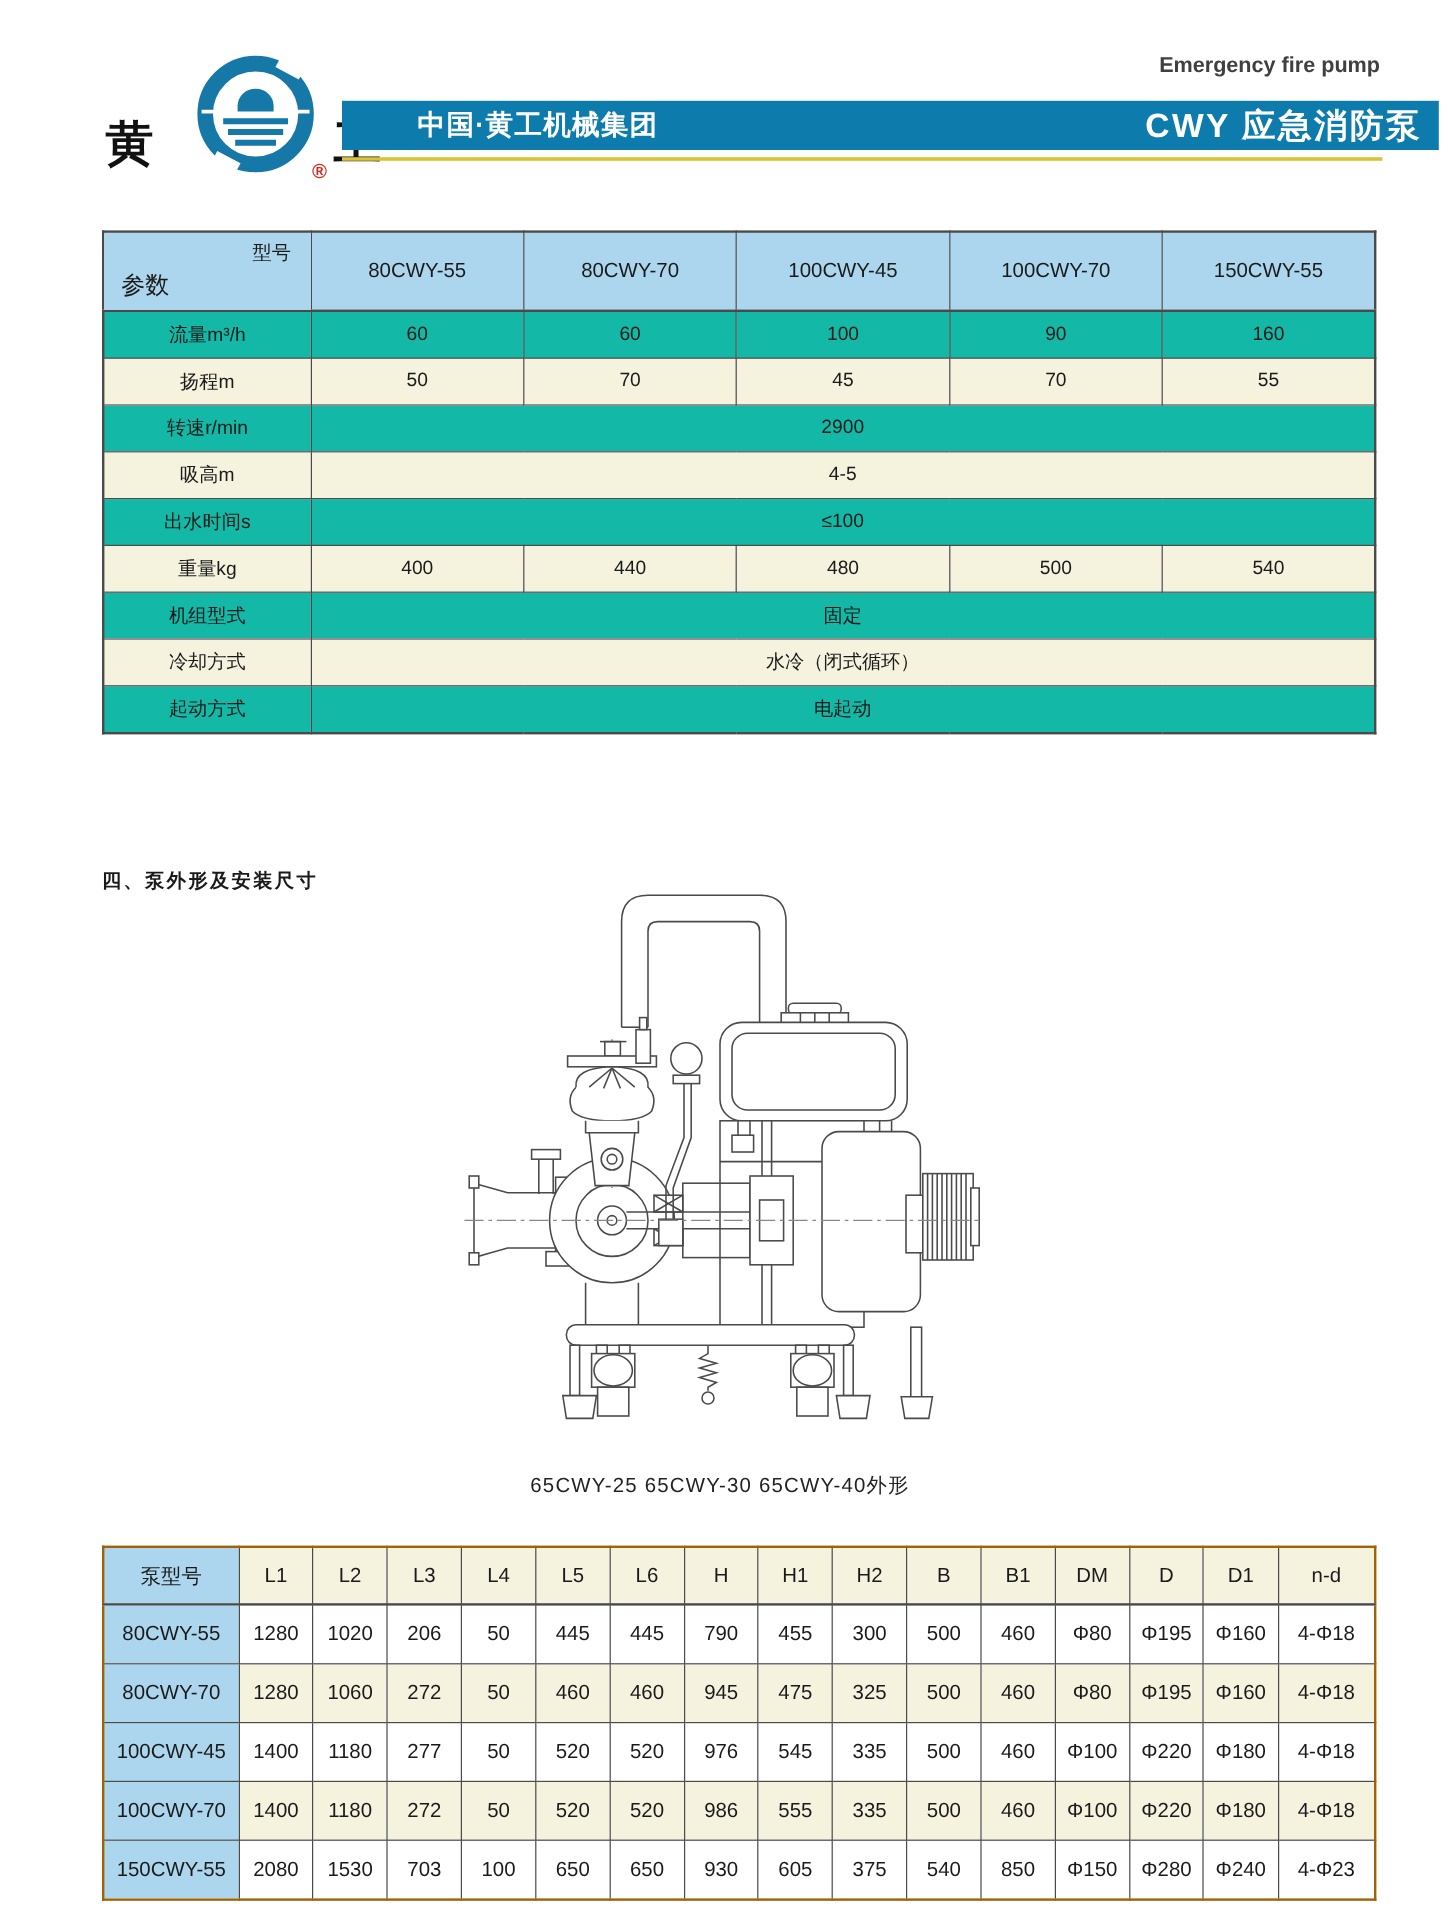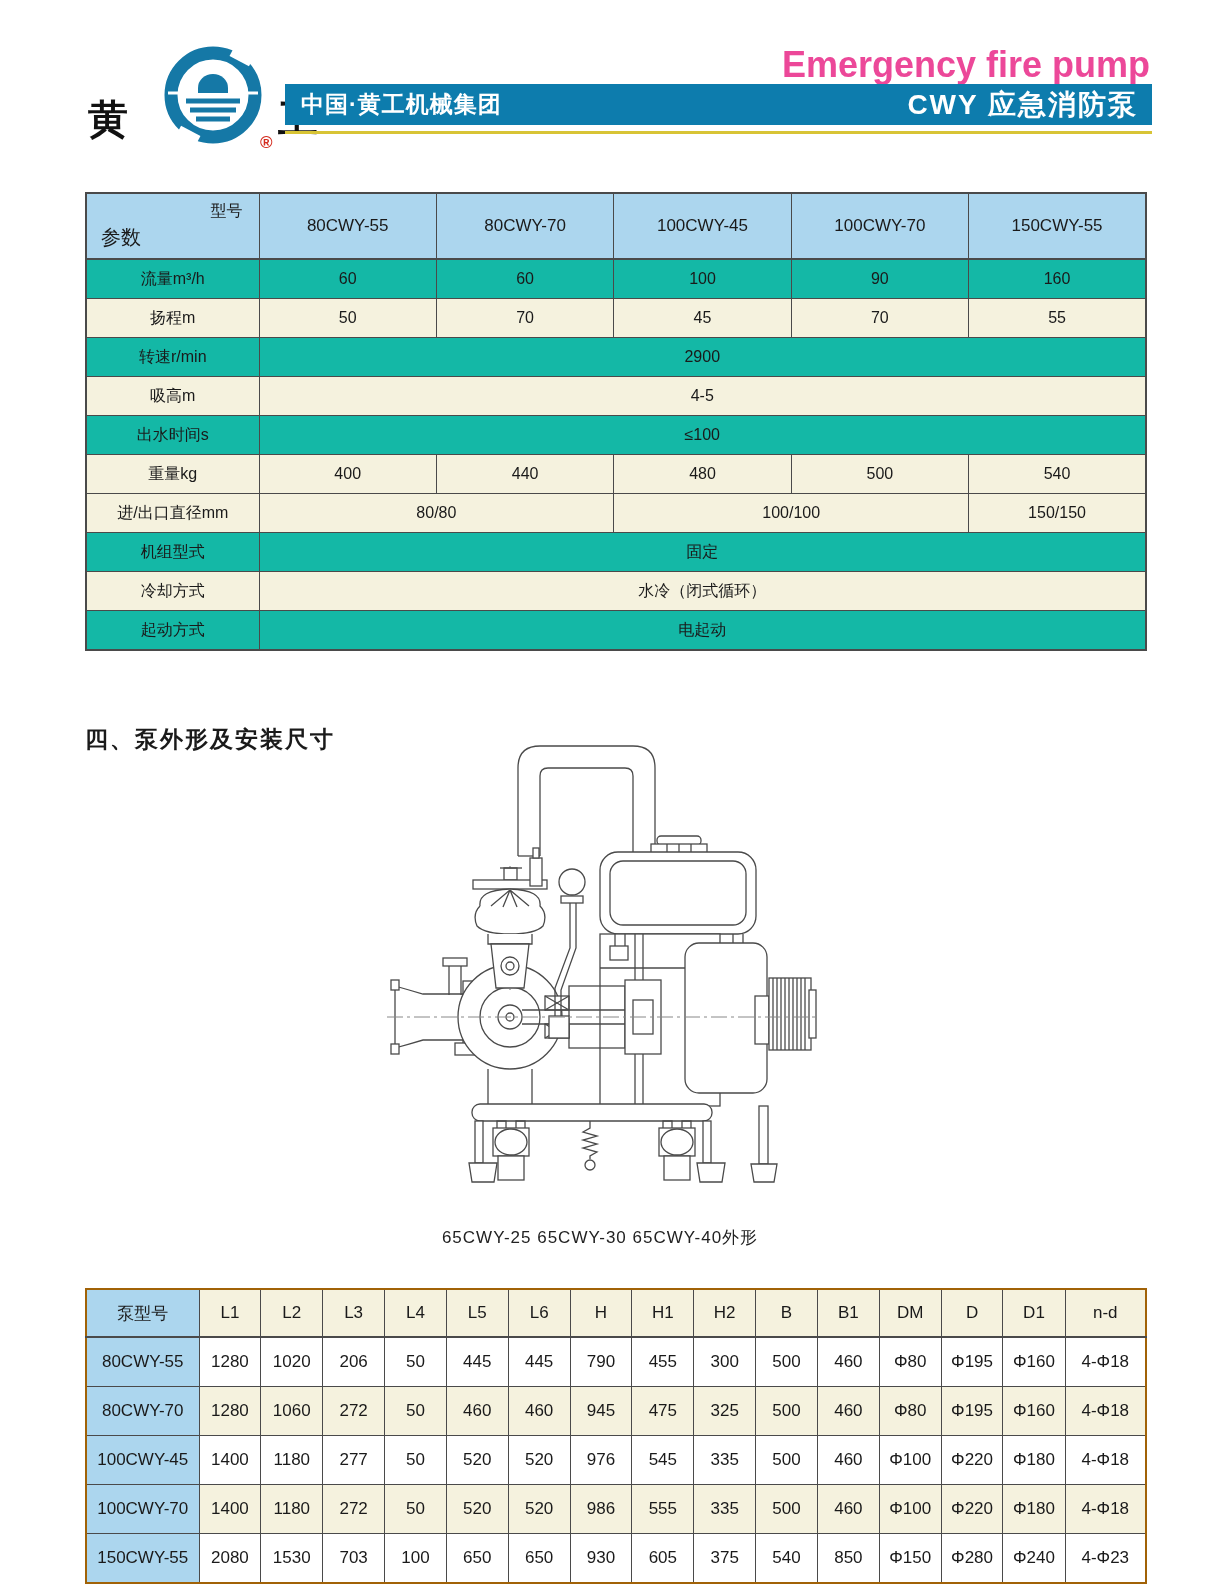--- a/index.html
+++ b/index.html
@@ -3,31 +3,31 @@
 <meta charset="utf-8">
 <style>
   html,body{margin:0;padding:0;background:#ffffff;}
   .page{
     position:relative;width:1207px;height:1592px;background:#ffffff;
     font-family:"Liberation Sans","DejaVu Sans",sans-serif;color:#1a1a1a;overflow:hidden;
   }
   
   .banner{
     position:absolute;left:285px;top:84px;width:867px;height:41px;
-    background:#0d7cad;display:flex;align-items:center;
+    background:#0d7cad;display:flex;align-items:center;padding-left:47px;
   }
   .banner .company{
     color:#ffffff;font-weight:bold;font-size:23px;padding-left:16px;letter-spacing:1px;
   }
   .banner .cn-title{
     position:absolute;right:14px;top:0;height:41px;line-height:41px;
     color:#ffffff;font-weight:bold;font-size:28px;letter-spacing:2px;
   }
   .en-title{
-    position:absolute;right:57px;top:44px;font-size:36px;font-weight:bold;color:#ec4899;
+    position:absolute;right:57px;top:44px;font-size:18px;font-weight:bold;color:#404040;
   }
   .gold-line{position:absolute;left:285px;top:131px;width:867px;height:3px;background:#d8c435;}
   .logo{position:absolute;left:80px;top:38px;}
   
   table{border-collapse:collapse;table-layout:fixed;}
   td,th{border:1px solid #4a4a4a;text-align:center;vertical-align:middle;
         font-weight:normal;overflow:hidden;white-space:nowrap;}
   .spec-table{position:absolute;left:85px;top:192px;width:1062px;border:2px solid #4a4a4a;font-size:16px;}
   .spec-table thead th{height:62px;background:#acd6ee;font-size:17px;}
   .spec-table thead tr{border-bottom:2px solid #4a4a4a;margin-top:48px;}
@@ -38,21 +38,21 @@
   }
   .corner .c-top{position:absolute;top:7px;right:16px;font-size:16px;}
   .corner .c-bot{position:absolute;bottom:7px;left:14px;font-size:20px;}
   .dim-table{position:absolute;left:85px;top:1288px;width:1062px;border:2px solid #a16207;font-size:17px;}
   .dim-table thead th{height:44px;background:#f5f2de;}
   .dim-table thead tr{border-bottom:2px solid #4a4a4a;}
   .dim-table tbody td{height:46px;background:#ffffff;}
   .dim-table tbody tr.shade td{background:#f5f2de;}
   .dim-table .blue{background:#acd6ee !important;}
   
-  .section-title{position:absolute;left:85px;top:724px;font-size:23px;font-weight:bold;letter-spacing:2px;}
+  .section-title{position:absolute;left:85px;top:724px;font-size:16px;font-weight:bold;letter-spacing:2px;}
   .drawing{position:absolute;left:385px;top:738px;}
   .caption{position:absolute;left:85px;top:1210px;width:1030px;text-align:center;font-size:17px;letter-spacing:1px;color:#222;margin-top:16px;}
 </style>
 </head>
 <body>
 
 <div class="page">
 
   <div class="logo">
     <svg width="270" height="115" viewBox="0 0 270 115">
@@ -131,26 +131,20 @@
           <td>出水时间s</td>
           <td colspan="5">≤100</td>
         </tr>
         <tr class="shade">
           <td>重量kg</td>
           <td>400</td>
           <td>440</td>
           <td>480</td>
           <td>500</td>
           <td>540</td>
-        </tr>
-        <tr class="shade">
-          <td>进/出口直径mm</td>
-          <td colspan="2">80/80</td>
-          <td colspan="2">100/100</td>
-          <td colspan="1">150/150</td>
         </tr>
         <tr>
           <td>机组型式</td>
           <td colspan="5">固定</td>
         </tr>
         <tr class="shade">
           <td>冷却方式</td>
           <td colspan="5">水冷（闭式循环）</td>
         </tr>
         <tr>

